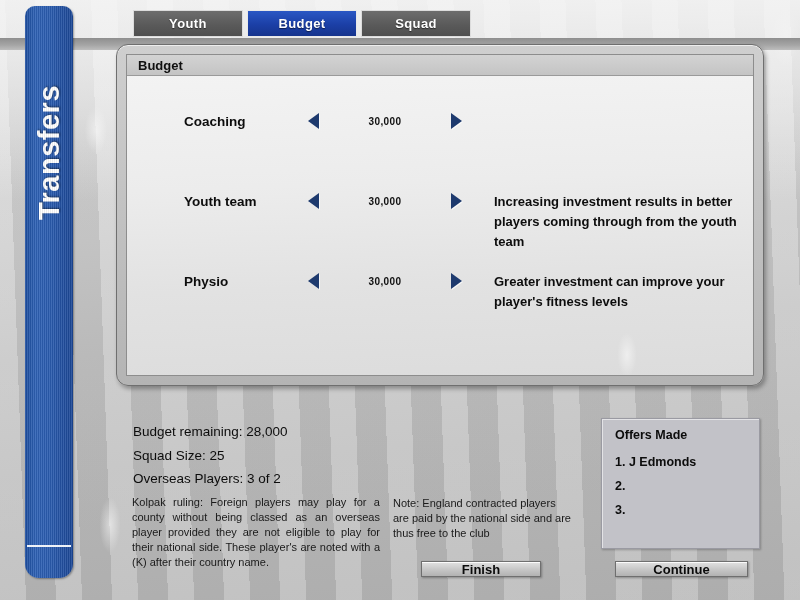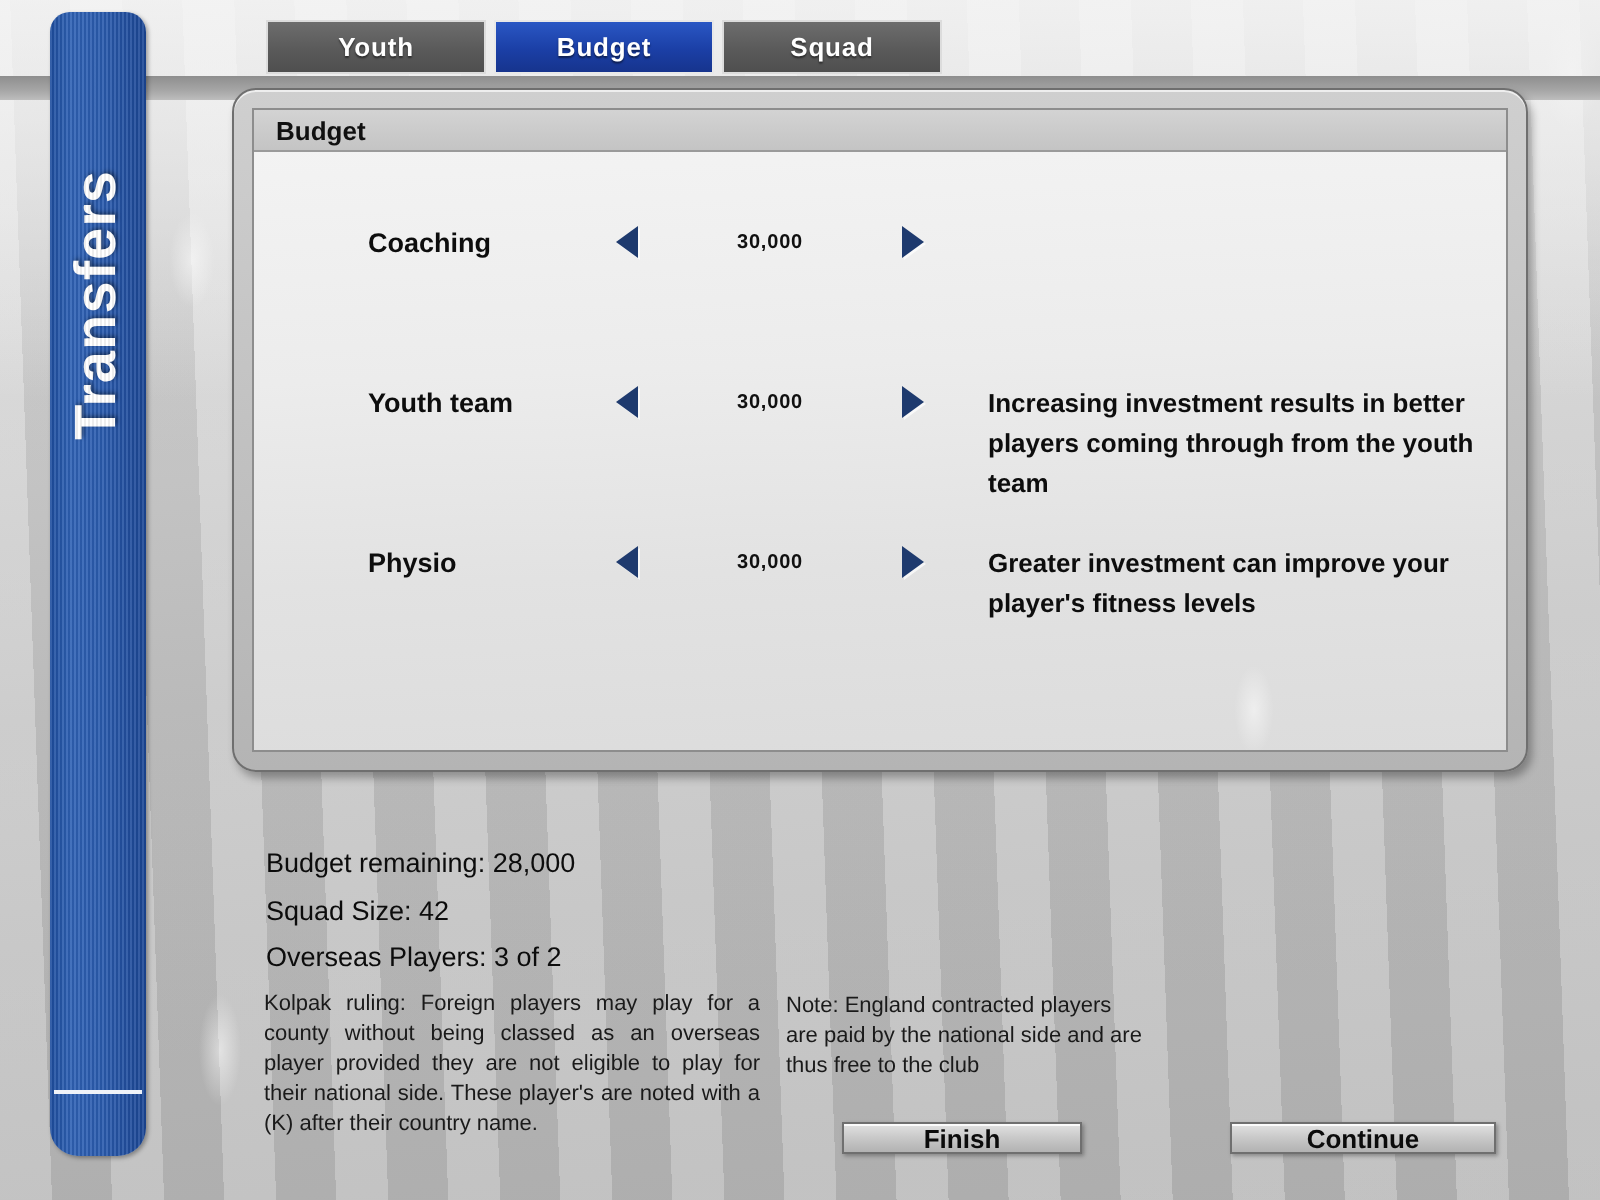--- a/index.html
+++ b/index.html
@@ -263,25 +263,31 @@
           </div>
           <div class="row-desc">Greater investment can improve your player's fitness levels</div>
         </div>
 
       </div>
     </div>
   </div>
 
   <div class="stats">
     <div>Budget remaining: 28,000</div>
-    <div>Squad Size: 42</div>
+    <div>Squad Size: 25</div>
     <div>Overseas Players: 3 of 2</div>
   </div>
 
 
   <div class="kolpak">Kolpak ruling: Foreign players may play for a county without being classed as an overseas player provided they are not eligible to play for their national side.  These player's are noted with a (K) after their country name.</div>
   <div class="note">Note: England contracted players are paid by the national side and are thus free to the club</div>
 
+  <div class="offers">
+    <div class="offers-title">Offers Made</div>
+    <div class="offer-item">1. J Edmonds</div>
+    <div class="offer-item">2.</div>
+    <div class="offer-item">3.</div>
+  </div>
 
   <div class="btn btn-finish">Finish</div>
   <div class="btn btn-continue">Continue</div>
 
 </div>
 
 </body></html>

